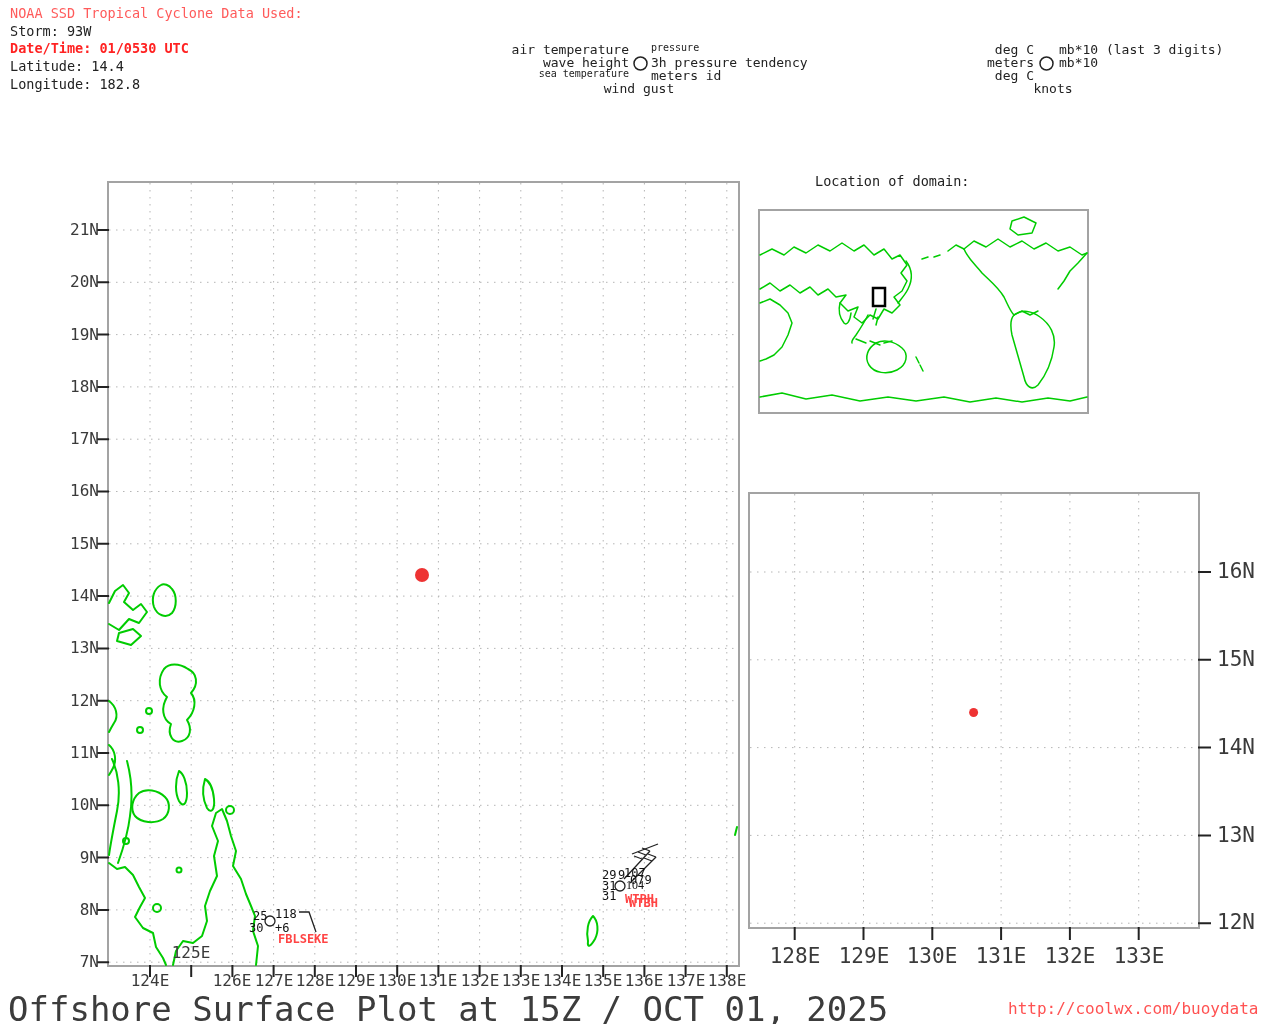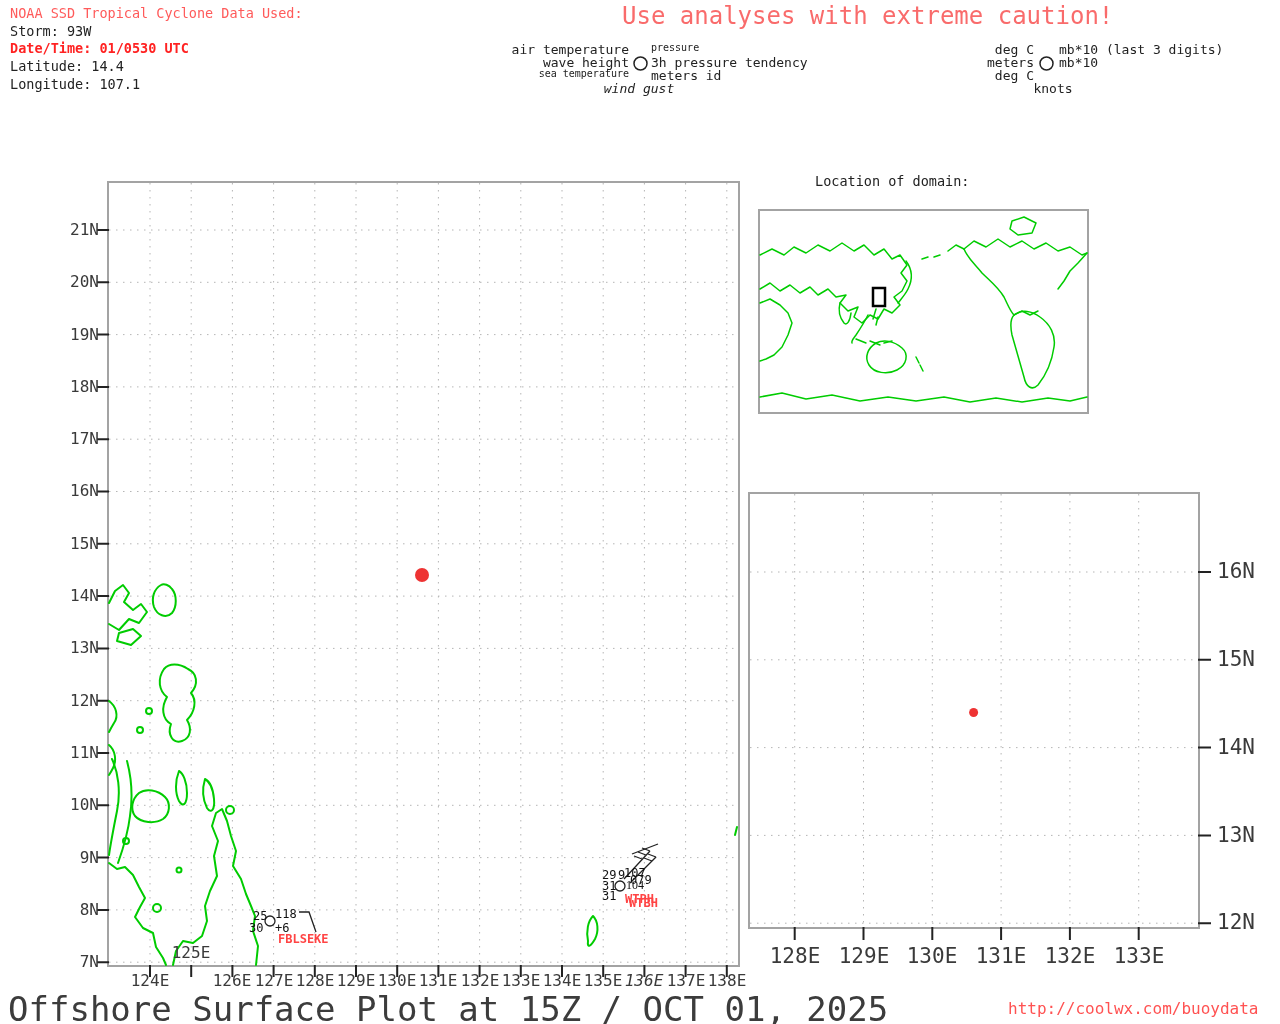--- a/index.html
+++ b/index.html
@@ -19,30 +19,29 @@
 </head>
 <body>
 
 <div class="page">
 
   <div class="abs" style="left:10px;top:4px;font-size:13.5px;line-height:18px;">
     <span class="abs salmon" style="left:0;top:0;">NOAA SSD Tropical Cyclone Data Used:</span>
     <span class="abs black" style="left:0;top:18px;">Storm: 93W</span>
     <span class="abs boldred" style="left:0;top:35px;">Date/Time: 01/0530 UTC</span>
     <span class="abs black" style="left:0;top:53px;">Latitude: 14.4</span>
-    <span class="abs black" style="left:0;top:71px;">Longitude: 107.1</span>
-  </div>
-
-  <span class="abs" style="left:622px;top:2px;font-size:24px;color:#f96b6b;">Use analyses with extreme caution!</span>
+    <span class="abs black" style="left:0;top:71px;">Longitude: 182.8</span>
+  </div>
+
 
   <div>
     <span class="abs black" style="left:429px;top:42px;width:200px;text-align:right;font-size:13px;">air temperature</span>
     <span class="abs black" style="left:429px;top:55px;width:200px;text-align:right;font-size:13px;">wave height</span>
     <span class="abs black" style="left:429px;top:68px;width:200px;text-align:right;font-size:10px;">sea temperature</span>
-    <span class="abs black" style="left:589px;top:81px;width:100px;text-align:center;font-size:13px;font-style:italic;">wind gust</span>
+    <span class="abs black" style="left:589px;top:81px;width:100px;text-align:center;font-size:13px;">wind gust</span>
     <span class="abs black" style="left:651px;top:42px;font-size:10px;">pressure</span>
     <span class="abs black" style="left:651px;top:55px;font-size:13px;">3h pressure tendency</span>
     <span class="abs black" style="left:651px;top:68px;font-size:13px;">meters id</span>
     <svg class="abs" style="left:632px;top:55px;" width="17" height="17">
       <circle cx="8.5" cy="8.5" r="6.5" fill="none" stroke="#222" stroke-width="1.5"></circle>
     </svg>
   </div>
 
   <div>
     <span class="abs black" style="left:934px;top:42px;width:100px;text-align:right;font-size:13px;">deg C</span>
@@ -156,21 +155,21 @@
     <span class="abs maptick" style="left:103px;top:788px;width:40px;text-align:center;">126E</span>
     <span class="abs maptick" style="left:145px;top:788px;width:40px;text-align:center;">127E</span>
     <span class="abs maptick" style="left:186px;top:788px;width:40px;text-align:center;">128E</span>
     <span class="abs maptick" style="left:227px;top:788px;width:40px;text-align:center;">129E</span>
     <span class="abs maptick" style="left:268px;top:788px;width:40px;text-align:center;">130E</span>
     <span class="abs maptick" style="left:309px;top:788px;width:40px;text-align:center;">131E</span>
     <span class="abs maptick" style="left:351px;top:788px;width:40px;text-align:center;">132E</span>
     <span class="abs maptick" style="left:392px;top:788px;width:40px;text-align:center;">133E</span>
     <span class="abs maptick" style="left:433px;top:788px;width:40px;text-align:center;">134E</span>
     <span class="abs maptick" style="left:474px;top:788px;width:40px;text-align:center;">135E</span>
-    <span class="abs maptick" style="left:515px;top:788px;width:40px;text-align:center;font-style:italic;">136E</span>
+    <span class="abs maptick" style="left:515px;top:788px;width:40px;text-align:center;">136E</span>
     <span class="abs maptick" style="left:557px;top:788px;width:40px;text-align:center;">137E</span>
     <span class="abs maptick" style="left:598px;top:788px;width:40px;text-align:center;">138E</span>
 
     <span class="abs stationtxt" style="left:493px;top:686px;">29</span>
     <span class="abs stationtxt" style="left:509px;top:686px;">9</span>
     <span class="abs stationtxt" style="left:515px;top:684px;">107</span>
     <span class="abs stationtxt" style="left:493px;top:697px;">31</span>
     <span class="abs stationtxt" style="left:521px;top:691px;">079</span>
     <span class="abs stationtxt" style="left:517px;top:696px;font-family:Liberation Serif, serif;">104</span>
     <span class="abs stationtxt" style="left:493px;top:707px;">31</span>

